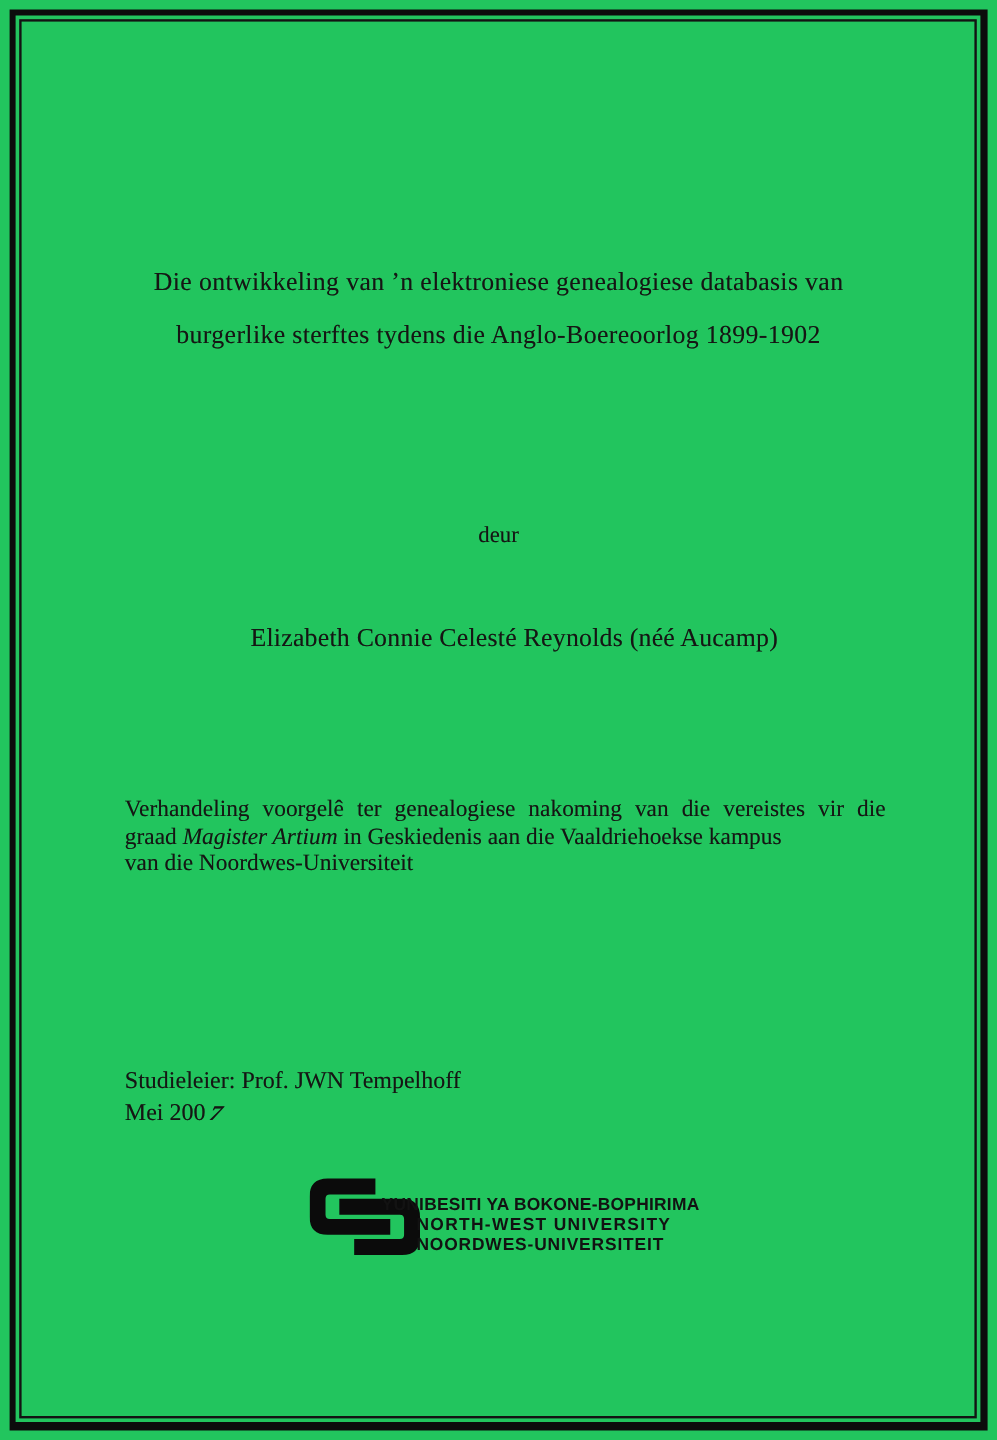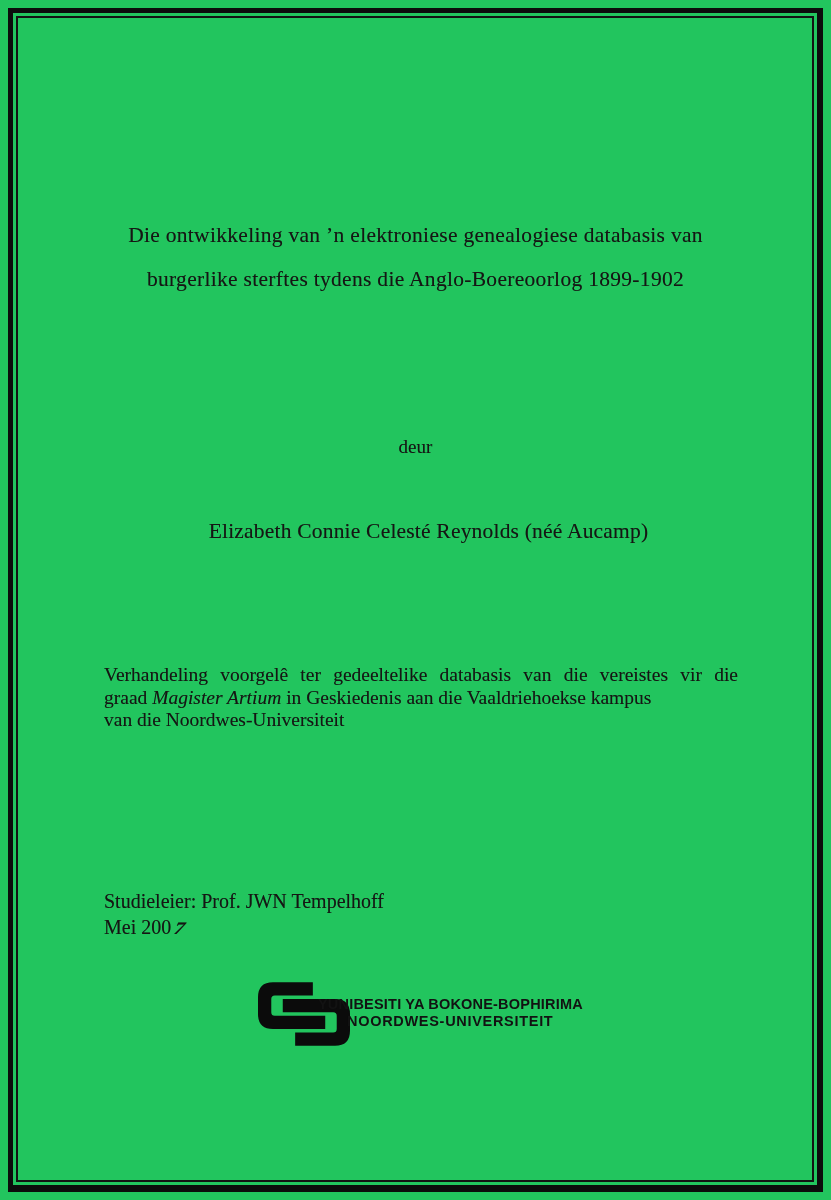--- a/index.html
+++ b/index.html
@@ -81,36 +81,37 @@
   <div class="title-block">
     <div>Die ontwikkeling van ’n elektroniese genealogiese databasis van</div>
     <div>burgerlike sterftes tydens die Anglo-Boereoorlog 1899-1902</div>
   </div>
 
   <div class="byline">deur</div>
 
   <div class="author">Elizabeth Connie Celesté Reynolds (néé Aucamp)</div>
 
   <div class="statement">
-    <div class="justify-line">Verhandeling voorgelê ter gedeeltelike databasis van die vereistes vir die</div>
+    <div class="justify-line">Verhandeling voorgelê ter genealogiese nakoming van die vereistes vir die</div>
     <div><span>graad </span><em>Magister Artium</em><span> in Geskiedenis aan die Vaaldriehoekse kampus</span></div>
     <div>van die Noordwes-Universiteit</div>
   </div>
 
   <div class="supervisor-block">
     <div>Studieleier: Prof. JWN Tempelhoff</div>
     <div><span>Mei 200</span><span class="digit-seven">7</span></div>
   </div>
 
   <div class="logo-row">
     <svg class="logo-mark" width="92" height="68" viewBox="0 0 104 72" aria-hidden="true">
 
       <path d="M 62,0 H 17 Q 0,0 0,17 V 36 Q 0,53 17,53 H 76 V 38 H 19 Q 15,38 15,34 V 19 Q 15,15 19,15 H 62 Z" fill="#0b0b0b"></path>
 
       <path d="M 42,72 H 87 Q 104,72 104,55 V 36 Q 104,19 87,19 H 28 V 34 H 85 Q 89,34 89,38 V 53 Q 89,57 85,57 H 42 Z" fill="#0b0b0b"></path>
     </svg>
     <div class="logo-text">
       <div class="lt1">YUNIBESITI YA BOKONE-BOPHIRIMA</div>
+      <div class="lt2">NORTH-WEST UNIVERSITY</div>
       <div class="lt3">NOORDWES-UNIVERSITEIT</div>
     </div>
   </div>
 
 </div>
 
 </body></html>

